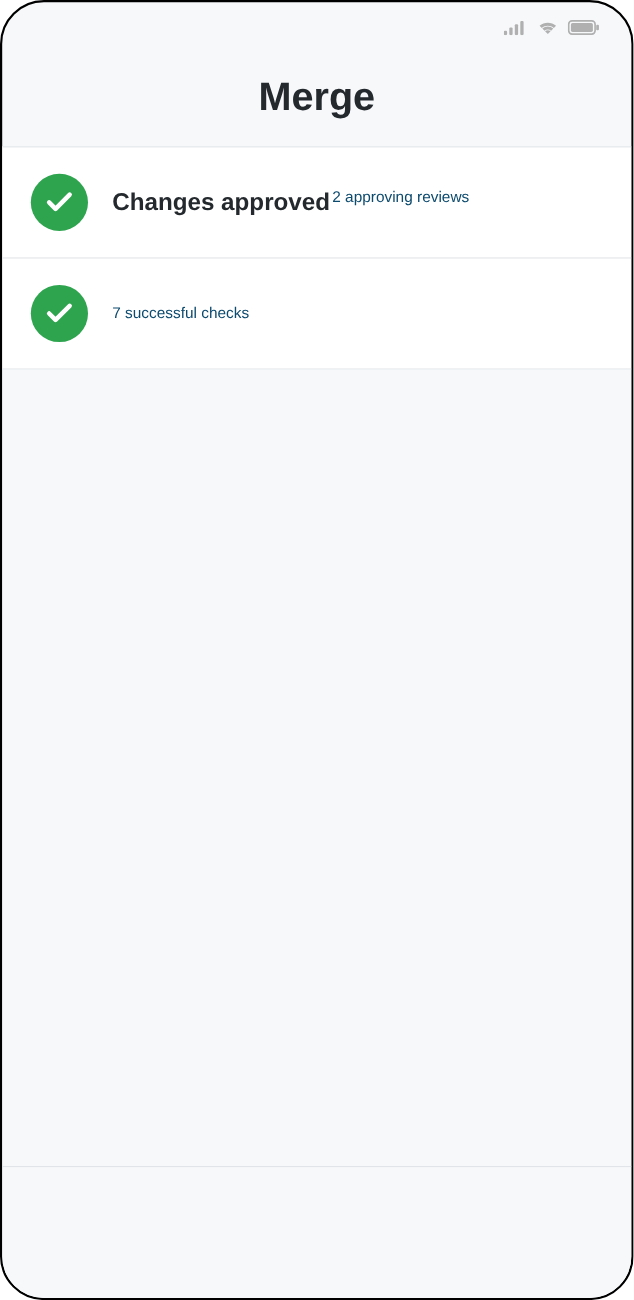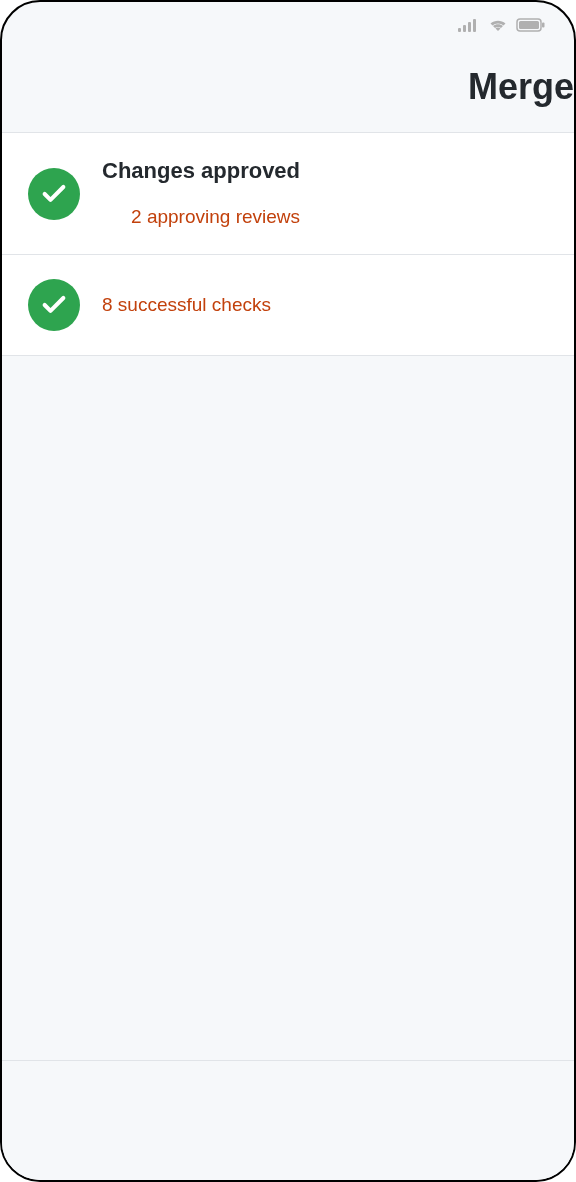--- a/index.html
+++ b/index.html
@@ -48,21 +48,20 @@
     
     .header {
       padding: 22px 0 24px;
       text-align: center;
     }
     
     .header-title {
       font-size: 36px;
       font-weight: 700;
       color: #24292e;
-      text-align: right;
     }
     
     .content {
       flex: 1;
       display: flex;
       flex-direction: column;
     }
     
     .status-list {
       background: #fff;
@@ -88,36 +87,35 @@
       flex-shrink: 0;
     }
     
     .check-badge svg {
       width: 28px;
       height: 28px;
     }
     
     .status-text {
       display: flex;
-      flex-direction: column;
-      gap: 18px;
-      text-align: right;
+      flex-direction: row;
+      gap: 2px;
     }
     
     .status-title {
       font-size: 22px;
       font-weight: 600;
       color: #24292e;
       line-height: 1.3;
     }
     
     .status-subtitle {
-      font-size: 19px;
+      font-size: 14px;
       font-weight: 400;
-      color: #c2410c;
+      color: #0c4a6e;
       line-height: 1.4;
     }
     
     .spacer {
       flex: 1;
       background: #f6f8fa;
     }
     
     .bottom-bar {
       height: 120px;
@@ -176,21 +174,21 @@
         </div>
       </div>
 
       <div class="status-item">
         <div class="check-badge">
           <svg viewBox="0 0 24 24" fill="none">
             <path d="M4 12 L9 17 L20 6" stroke="#fff" stroke-width="3.5" stroke-linecap="round" stroke-linejoin="round"></path>
           </svg>
         </div>
         <div class="status-text">
-          <div class="status-subtitle">8 successful checks</div>
+          <div class="status-subtitle">7 successful checks</div>
         </div>
       </div>
 
 
     </div>
 
     <div class="spacer"></div>
 
     <div class="bottom-bar"></div>
   </div>

